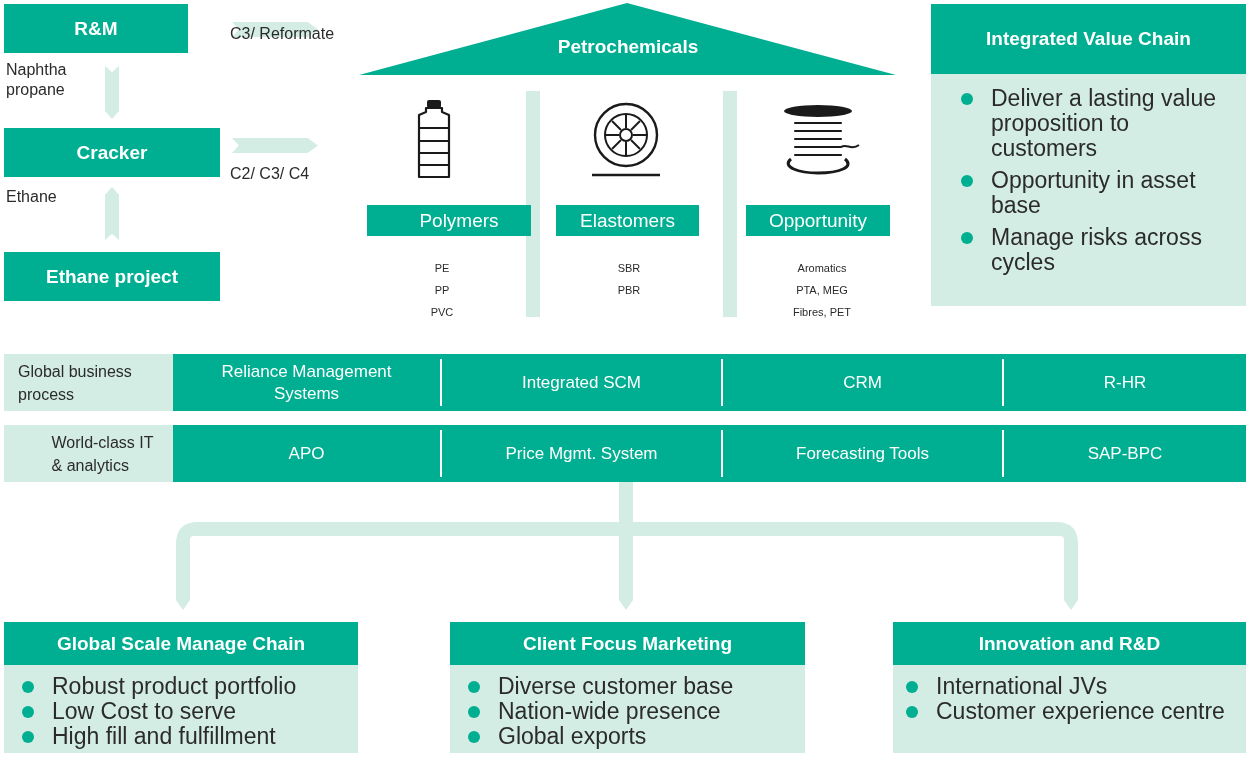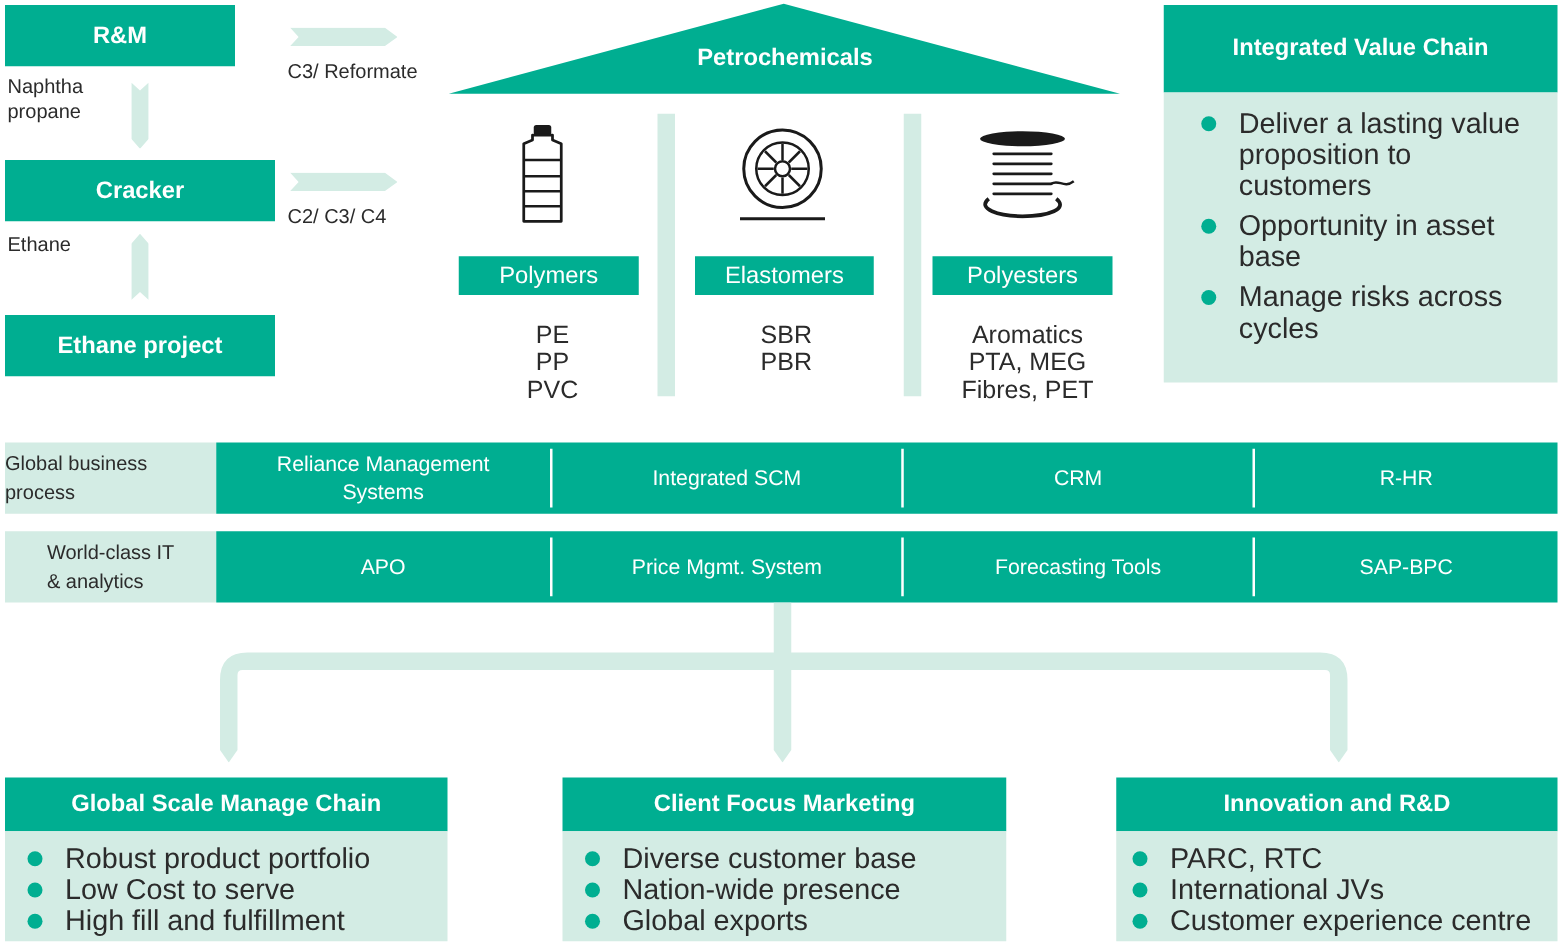--- a/index.html
+++ b/index.html
@@ -12,25 +12,25 @@
                font-weight: bold; font-size: 19px; color: #fff; }
   .lbl { font-size: 16px; line-height: 20px; color: #2b2b2b; }
   .chev-r { background: #d3ece4;
             clip-path: polygon(0 0, 88% 0, 100% 50%, 88% 100%, 0 100%, 8% 50%); }
   .chev-d { background: #d3ece4;
             clip-path: polygon(0 0, 50% 12%, 100% 0, 100% 85%, 50% 100%, 0 85%); }
   .chev-u { background: #d3ece4;
             clip-path: polygon(0 15%, 50% 0, 100% 15%, 100% 100%, 50% 88%, 0 100%); }
   .pillar { background: #d3ece4; width: 14px; }
   .cat-tab { display:flex; align-items:center; justify-content:center; font-size: 19px; color:#fff; background:#00ae91; }
-  .cat-list { font-size: 20px; line-height: 22px; text-align: center; color: #2b2b2b; }
+  .cat-list { font-size: 11px; line-height: 22px; text-align: center; color: #2b2b2b; }
   .bullets { list-style: none; margin: 0; padding: 0; }
   .bullets li { position: relative; padding-left: 40px; font-size: 23px; line-height: 25px; color: #2b2b2b; }
   .bullets li .dot { position: absolute; left: 10px; top: 7px; width: 12px; height: 12px; border-radius: 50%; background: #00ae91; }
-  .row-label { font-size: 16px; line-height: 23px; display:flex; align-items:center; color:#2b2b2b; }
+  .row-label { font-size: 16px; line-height: 23px; padding-left: 14px; display:flex; align-items:center; color:#2b2b2b; }
   .row-cell { display:flex; align-items:center; justify-content:center; text-align:center; color:#fff; font-size: 17px; line-height: 22px; }
   .sep { background:#ffffff; width: 2px; }
 </style>
 </head>
 <body>
 
 <div class="abs teal box-title" style="left:4px;top:4px;width:184px;height:49px;">
   <span>R&amp;M</span>
 </div>
 <div class="abs lbl" style="left:6px;top:60px;">
@@ -43,41 +43,41 @@
   <span>Cracker</span>
 </div>
 <div class="abs lbl" style="left:6px;top:187px;">Ethane</div>
 <div class="abs chev-u" style="left:105px;top:187px;width:14px;height:53px;"></div>
 
 <div class="abs teal box-title" style="left:4px;top:252px;width:216px;height:49px;">
   <span>Ethane project</span>
 </div>
 
 <div class="abs chev-r" style="left:232px;top:22px;width:86px;height:15px;"></div>
-<div class="abs lbl" style="left:230px;top:48px;">C3/ Reformate</div>
+<div class="abs lbl" style="left:230px;top:24px;">C3/ Reformate</div>
 <div class="abs chev-r" style="left:232px;top:138px;width:86px;height:15px;"></div>
 <div class="abs lbl" style="left:230px;top:164px;">C2/ C3/ C4</div>
 
 <svg class="abs" style="left:359px;top:2px;" width="538" height="74">
   <polygon points="0,73 268,1 537,73" fill="#00ae91"></polygon>
 </svg>
 <div class="abs" style="left:359px;top:36px;width:538px;text-align:center;font-weight:bold;font-size:19px;color:#fff;">Petrochemicals</div>
 
 <div class="abs pillar" style="left:526px;top:91px;height:226px;"></div>
 <div class="abs pillar" style="left:723px;top:91px;height:226px;"></div>
 
 <svg class="abs" style="left:414px;top:99px;" width="40" height="80" viewBox="0 0 40 80">
   <rect x="13" y="1" width="14" height="8" rx="2" fill="#1a1a1a"></rect>
   <path d="M12 9 L28 9 L28 13 L35 16 L35 78 L5 78 L5 16 L12 13 Z" fill="none" stroke="#1a1a1a" stroke-width="2.2" stroke-linejoin="round"></path>
   <line x1="5" y1="29" x2="35" y2="29" stroke="#1a1a1a" stroke-width="2"></line>
   <line x1="5" y1="42" x2="35" y2="42" stroke="#1a1a1a" stroke-width="2"></line>
   <line x1="5" y1="54" x2="35" y2="54" stroke="#1a1a1a" stroke-width="2"></line>
   <line x1="5" y1="66" x2="35" y2="66" stroke="#1a1a1a" stroke-width="2"></line>
 </svg>
-<div class="abs cat-tab" style="left:367px;top:205px;width:144px;height:31px;">
+<div class="abs cat-tab" style="left:367px;top:205px;width:144px;height:31px;padding-left:20px;">
   <span>Polymers</span>
 </div>
 <div class="abs cat-list" style="left:367px;top:257px;width:150px;">
   <div>PE</div>
   <div>PP</div>
   <div>PVC</div>
 </div>
 
 <svg class="abs" style="left:590px;top:102px;" width="72" height="76" viewBox="0 0 72 76">
   <circle cx="36" cy="33" r="31" fill="none" stroke="#1a1a1a" stroke-width="2.4"></circle>
@@ -109,21 +109,21 @@
     <line x1="12" y1="20" x2="58" y2="20"></line>
     <line x1="12" y1="28" x2="58" y2="28"></line>
     <line x1="12" y1="36" x2="58" y2="36"></line>
     <line x1="12" y1="44" x2="58" y2="44"></line>
     <line x1="12" y1="52" x2="58" y2="52"></line>
   </g>
   <path d="M58 44 C64 40, 68 48, 76 42" fill="none" stroke="#1a1a1a" stroke-width="2"></path>
   <path d="M8 56 C-2 64, 16 70, 35 70 C56 70, 72 64, 62 56" fill="none" stroke="#1a1a1a" stroke-width="3"></path>
 </svg>
 <div class="abs cat-tab" style="left:746px;top:205px;width:144px;height:31px;">
-  <span>Polyesters</span>
+  <span>Opportunity</span>
 </div>
 <div class="abs cat-list" style="left:747px;top:257px;width:150px;">
   <div>Aromatics</div>
   <div>PTA, MEG</div>
   <div>Fibres, PET</div>
 </div>
 
 <div class="abs teal box-title" style="left:931px;top:4px;width:315px;height:70px;">
   <span>Integrated Value Chain</span>
 </div>
@@ -213,17 +213,16 @@
     <li><span class="dot"></span><span>Nation-wide presence</span></li>
     <li><span class="dot"></span><span>Global exports</span></li>
   </ul>
 </div>
 
 <div class="abs teal box-title" style="left:893px;top:622px;width:353px;height:43px;">
   <span>Innovation and R&amp;D</span>
 </div>
 <div class="abs mint" style="left:893px;top:665px;width:353px;height:88px;">
   <ul class="bullets" style="margin-top:9px;margin-left:3px;">
-    <li><span class="dot"></span><span>PARC, RTC</span></li>
     <li><span class="dot"></span><span>International JVs</span></li>
     <li><span class="dot"></span><span>Customer experience centre</span></li>
   </ul>
 </div>
 
 </body></html>

